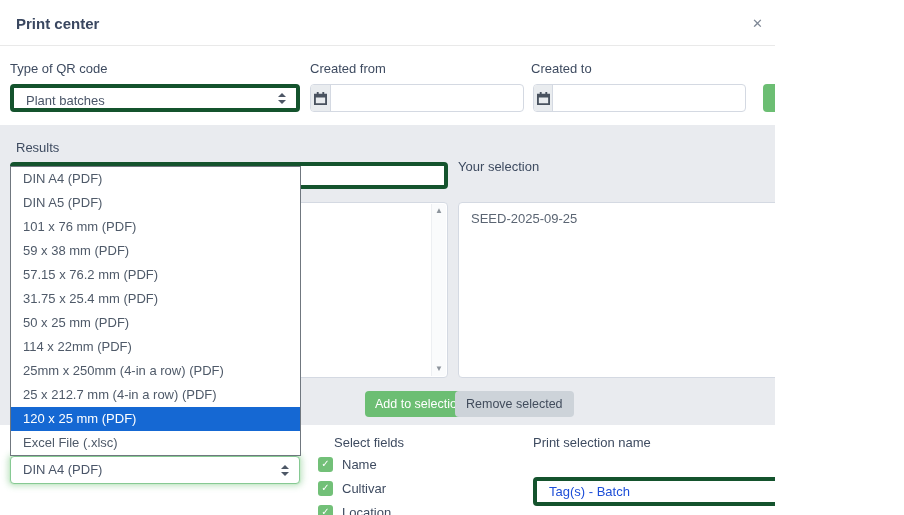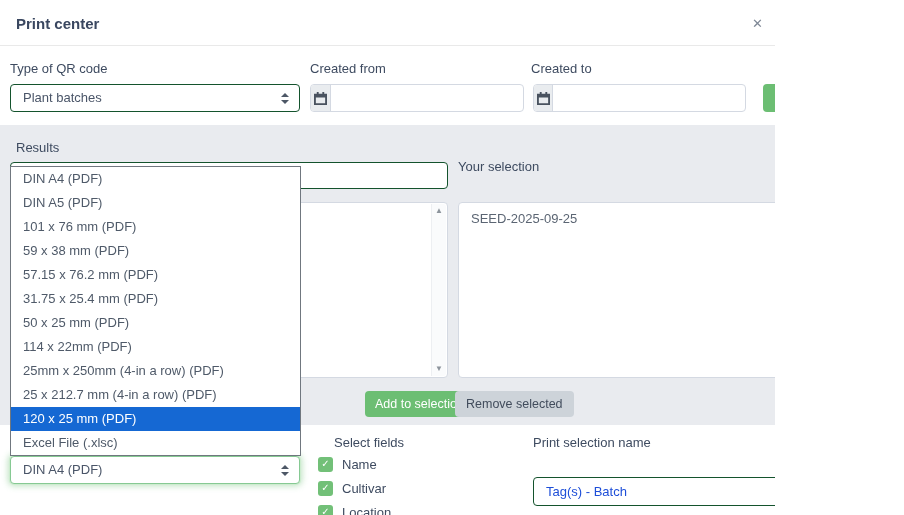--- a/index.html
+++ b/index.html
@@ -7,21 +7,21 @@
   body { font-family:"Liberation Sans","DejaVu Sans",sans-serif; font-size:13px; color:#3e4b60; }
   .modal { position:relative; width:775px; height:515px; background:#fff; overflow:hidden; }
 
   
   .header { position:absolute; top:0; left:0; right:0; height:46px; border-bottom:1px solid #e9e9e9; }
   .title { position:absolute; left:16px; top:15px; font-size:15px; font-weight:bold; color:#3a4760; }
   .close { position:absolute; right:12px; top:16px; font-size:13px; color:#7e8795; cursor:pointer; }
 
   
   .lbl { position:absolute; font-size:13px; color:#3e4b60; white-space:nowrap; }
-  .sel, .txt { background:#fff; border:1px solid #14532d; border-radius:4px; font-size:13px; color:#4a5568; }
+  .sel, .txt { background:#fff; border:4px solid #14532d; border-radius:4px; font-size:13px; color:#4a5568; }
   .sel { position:absolute; padding-left:12px; line-height:26px; cursor:pointer; }
   .txt { padding-left:12px; }
   .updown { position:absolute; right:10px; top:50%; margin-top:-5px; width:8px; height:11px; }
   .updown::before { content:""; position:absolute; top:0; left:0; border-left:4px solid transparent; border-right:4px solid transparent; border-bottom:4px solid #4d5766; }
   .updown::after  { content:""; position:absolute; bottom:0; left:0; border-left:4px solid transparent; border-right:4px solid transparent; border-top:4px solid #4d5766; }
 
   
   .dategrp { position:absolute; top:84px; height:28px; border:1px solid #d4d9e2; border-radius:4px; background:#fff; display:flex; overflow:hidden; }
   .calbtn { width:31px; background:#e9ecef; border-right:1px solid #d4d9e2; display:flex; align-items:center; justify-content:center; cursor:pointer; }
   .dategrp input { border:0; outline:none; flex:1; font-size:13px; padding:0 8px; color:#4a5568; background:transparent; }

